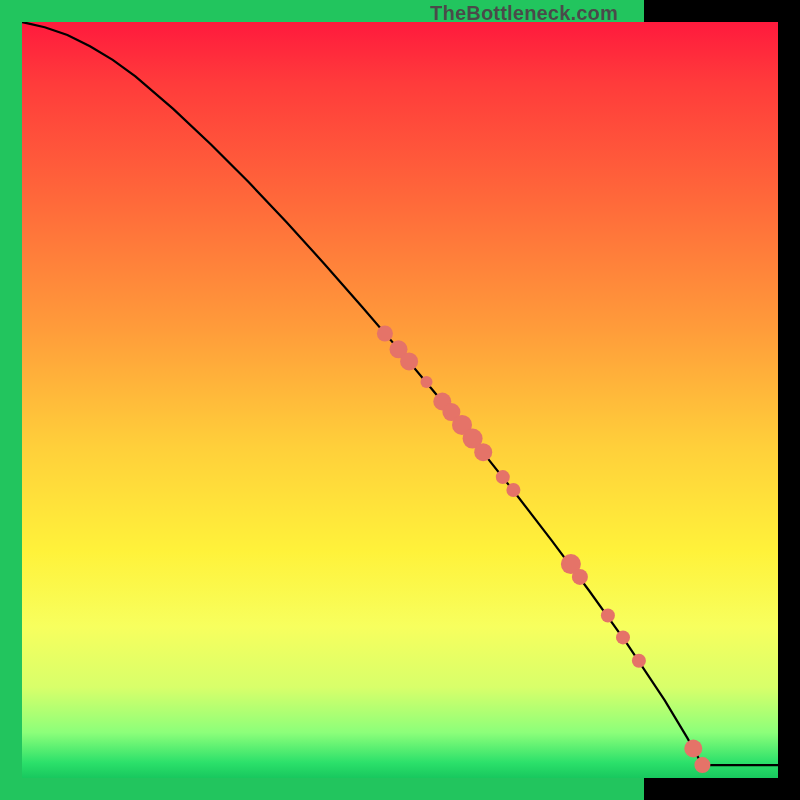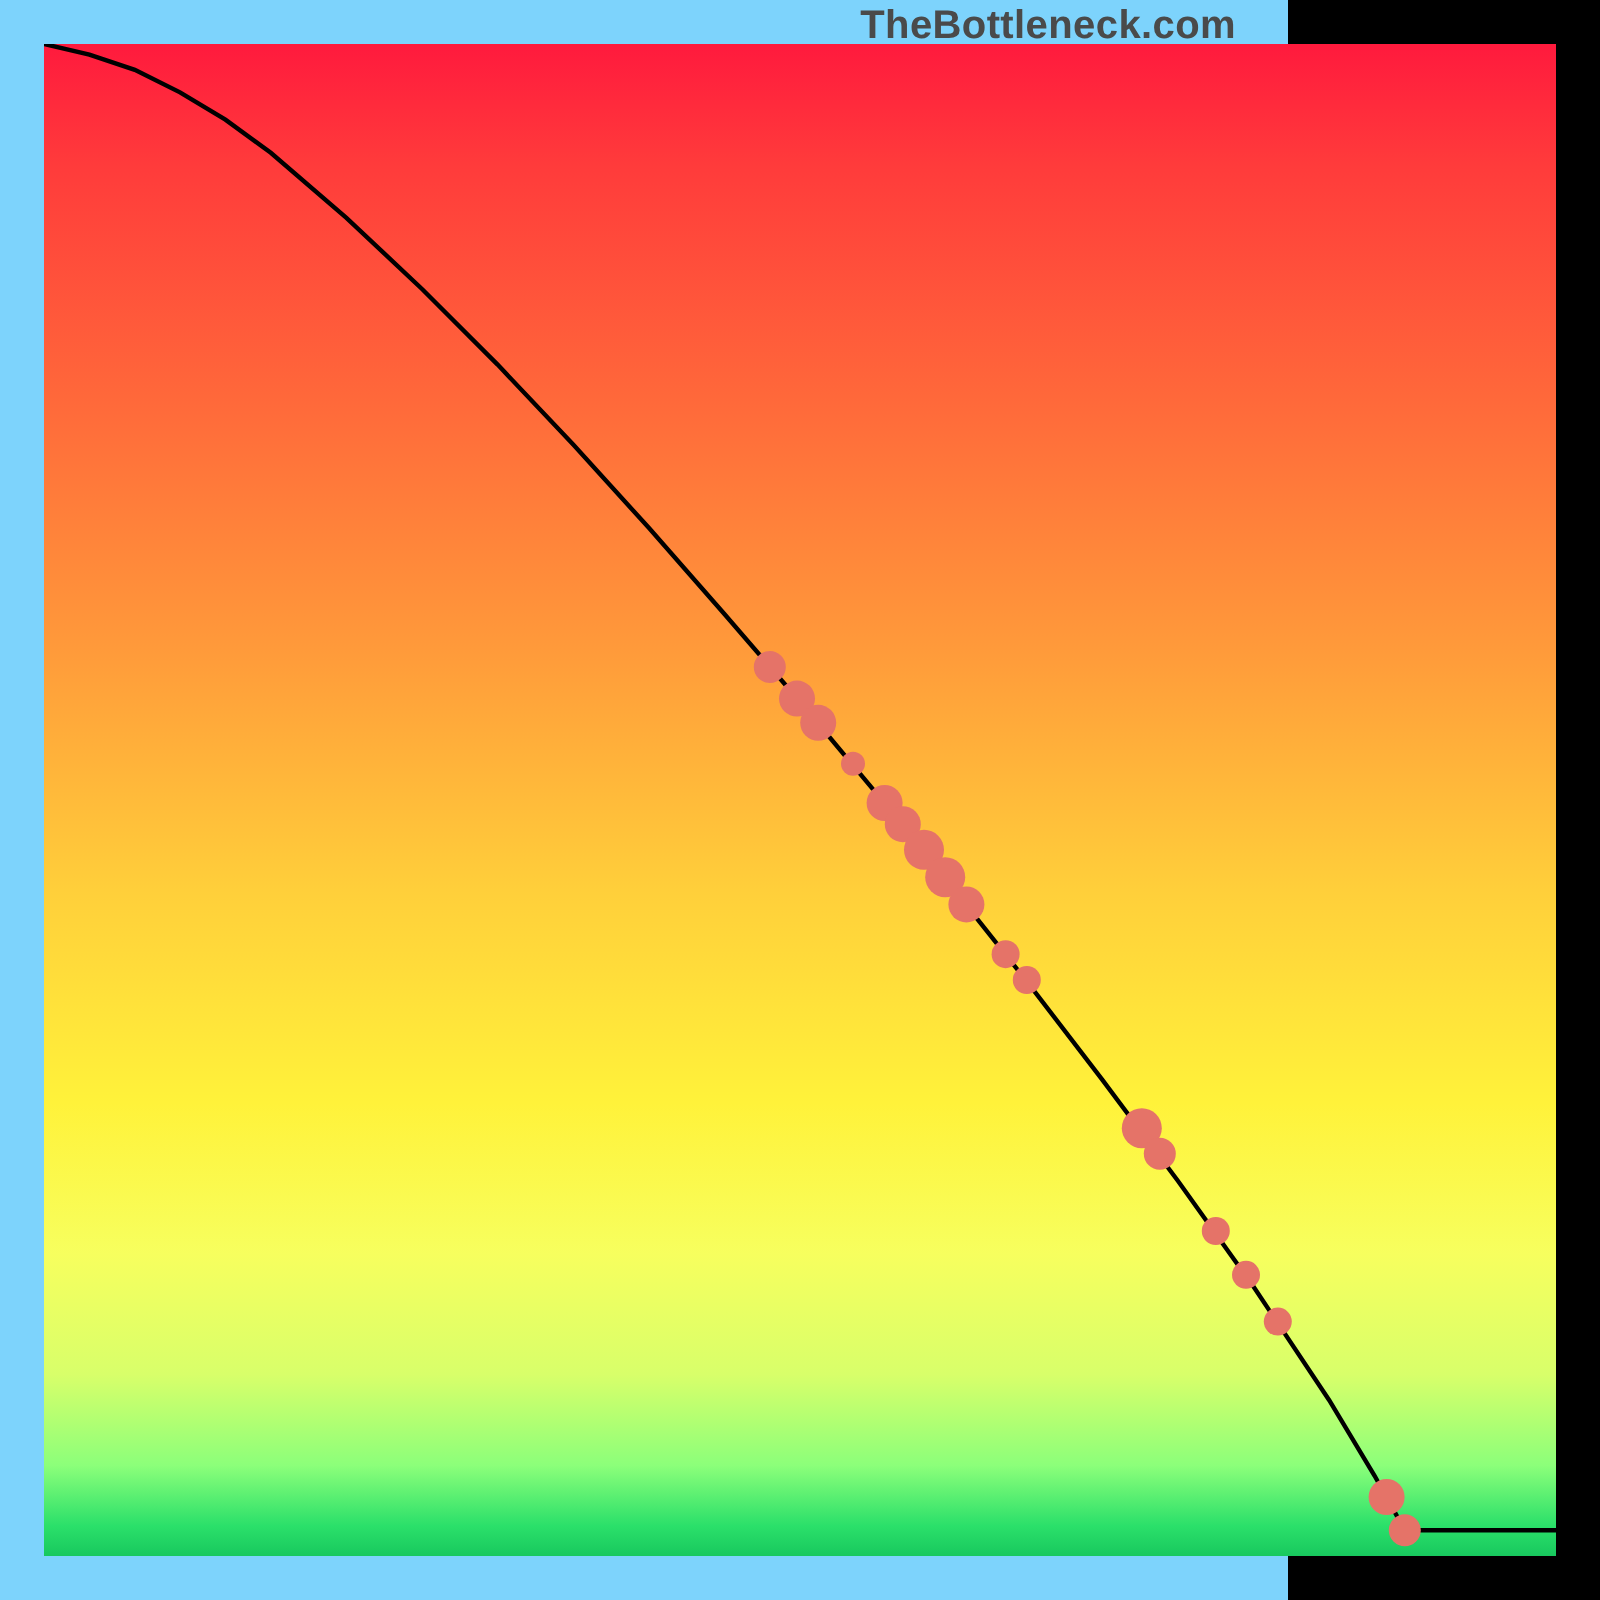--- a/index.html
+++ b/index.html
@@ -7,21 +7,21 @@
     padding: 0;
     width: 800px;
     height: 800px;
     background: #000;
     overflow: hidden;
   }
   .stage {
     position: relative;
     width: 644px;
     height: 800px;
-    background: #7dd3fc;
+    background: #22c55e;
   }
   .plot {
     position: absolute;
     left: 22px;
     top: 22px;
     width: 756px;
     height: 756px;
     
     background: linear-gradient(
       to bottom,

